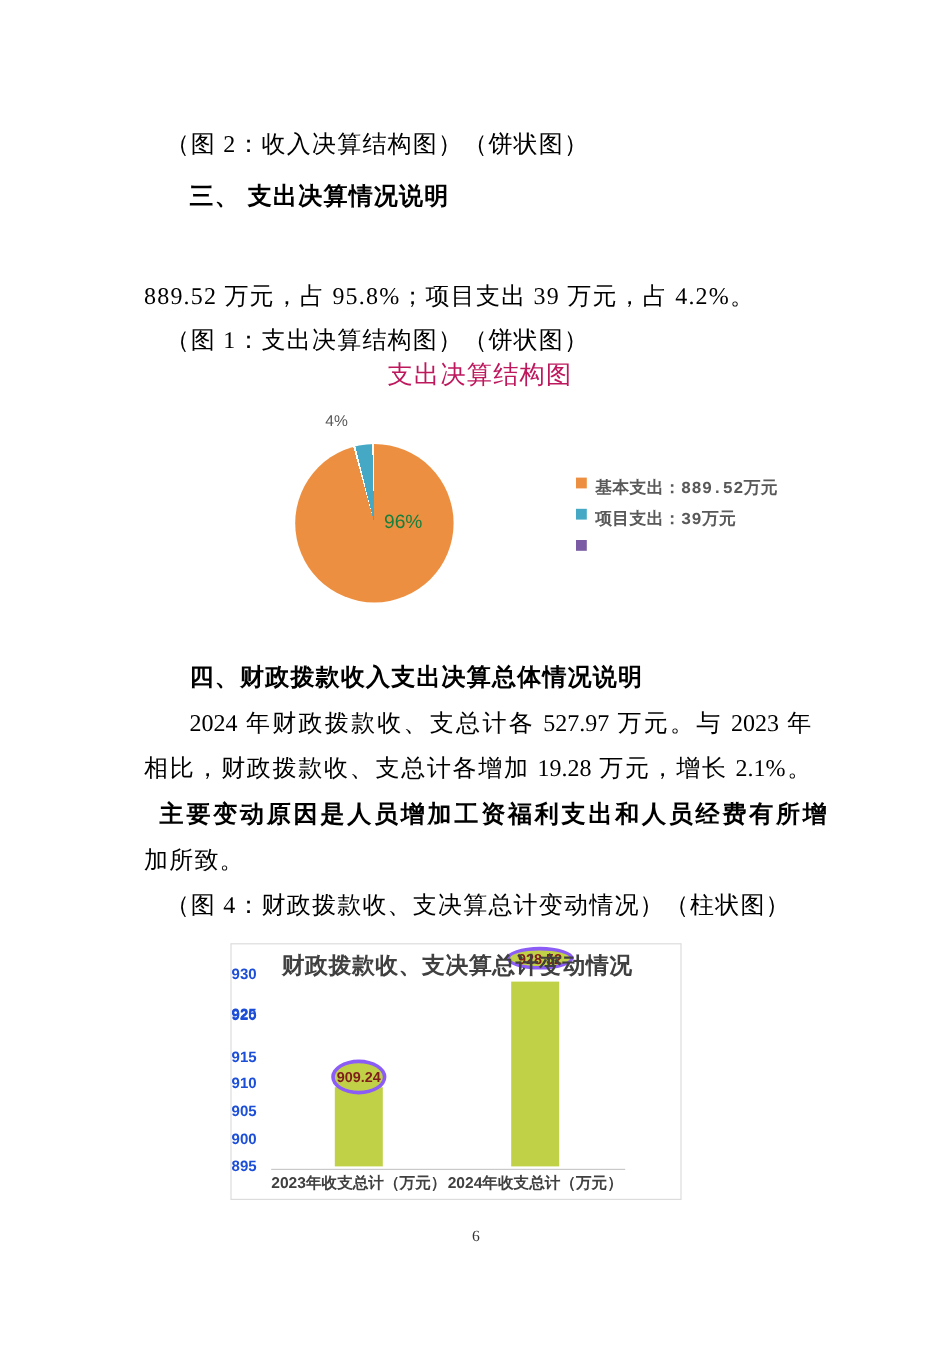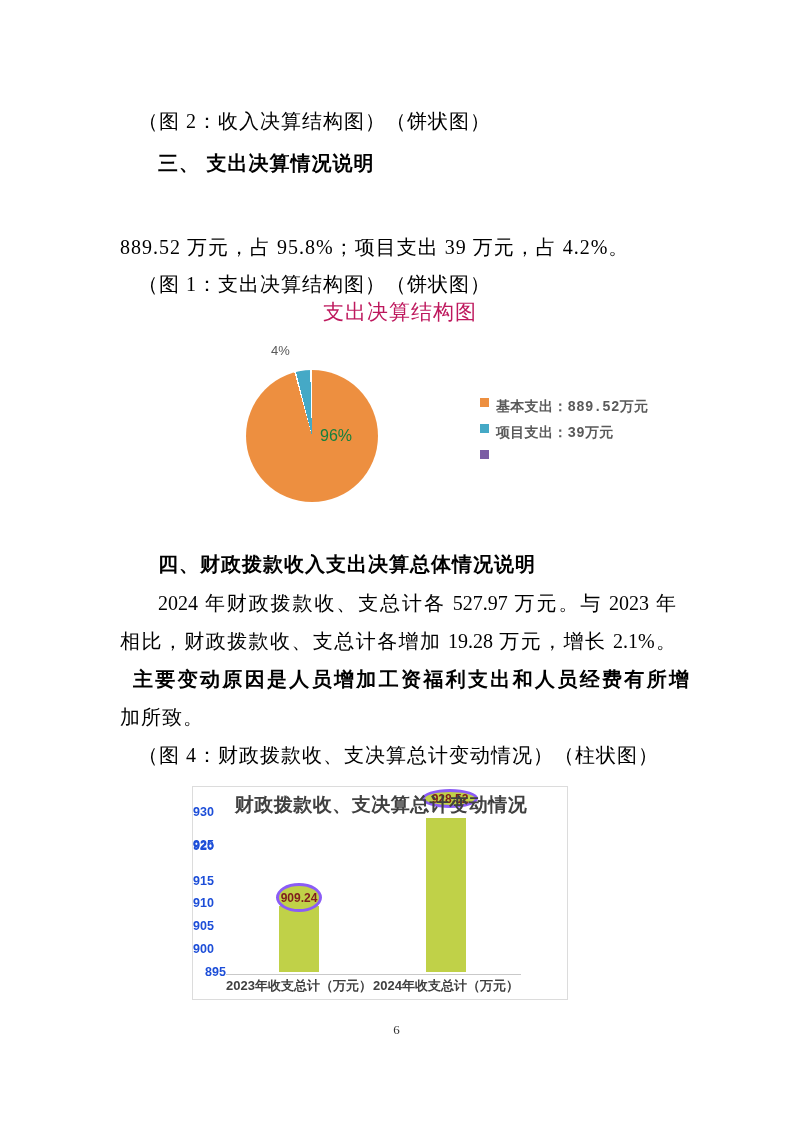--- a/index.html
+++ b/index.html
@@ -129,21 +129,21 @@
     <div class="abs dlabel dlabel-2">928.52</div>
     <div class="abs bchart-title">财政拨款收、支决算总计变动情况</div>
 
     <div class="abs ytick" style="top:18px;">930</div>
     <div class="abs ytick" style="top:51px;">925</div>
     <div class="abs ytick" style="top:52px;">920</div>
     <div class="abs ytick" style="top:87px;">915</div>
     <div class="abs ytick" style="top:109px;">910</div>
     <div class="abs ytick" style="top:132px;">905</div>
     <div class="abs ytick" style="top:155px;">900</div>
-    <div class="abs ytick" style="top:178px;margin-left:12px;">895</div>
+    <div class="abs ytick" style="top:178px;">895</div>
 
     <div class="abs baseline"></div>
 
     <div class="abs bar bar-1" style="height: 66px;"></div>
     <div class="abs bar bar-2" style="height: 154px;"></div>
 
     <div class="abs dlabel dlabel-1">909.24</div>
 
     <div class="abs xlabel xlabel-1">2023年收支总计（万元）</div>
     <div class="abs xlabel xlabel-2">2024年收支总计（万元）</div>

